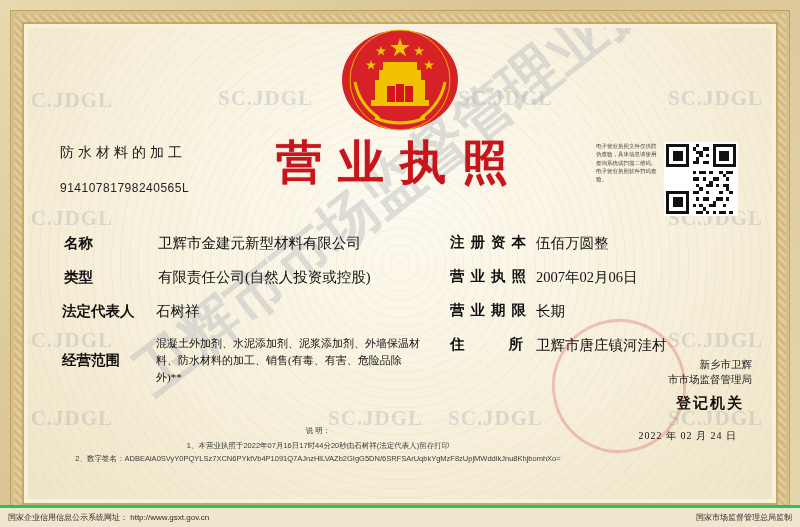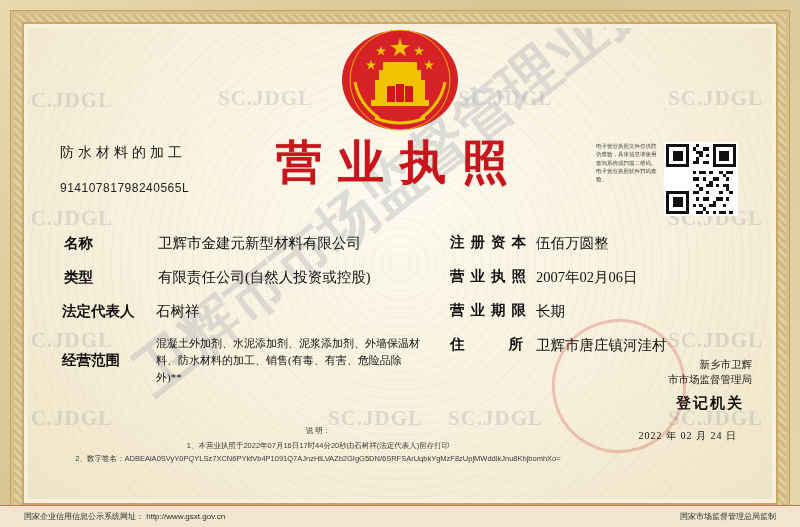--- a/index.html
+++ b/index.html
@@ -279,27 +279,27 @@
   
   .footer {
     position: absolute;
     left: 0;
     right: 0;
     bottom: 0;
     height: 22px;
     display: flex;
     align-items: center;
     justify-content: space-between;
-    padding: 0 24px;
+    padding: 0 8px;
     box-sizing: border-box;
     font-family: "Liberation Sans", sans-serif;
     font-size: 8px;
     color: #2b2b2b;
     background: #efe6cd;
-    border-top: 1px solid #22c55e;
+    border-top: 3px solid #22c55e;
     z-index: 8;
   }
 </style>
 </head>
 <body>
 
 <div class="license">
   <div class="band-outer"></div>
   <div class="band-mid"></div>
   <div class="band-inner-pattern"></div>

